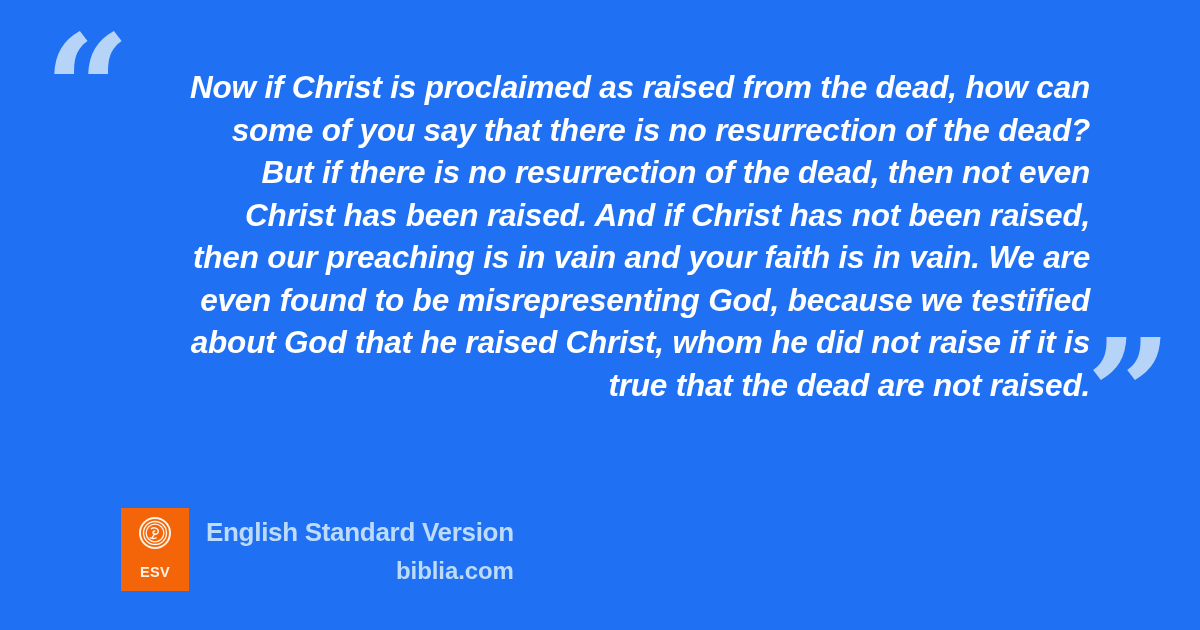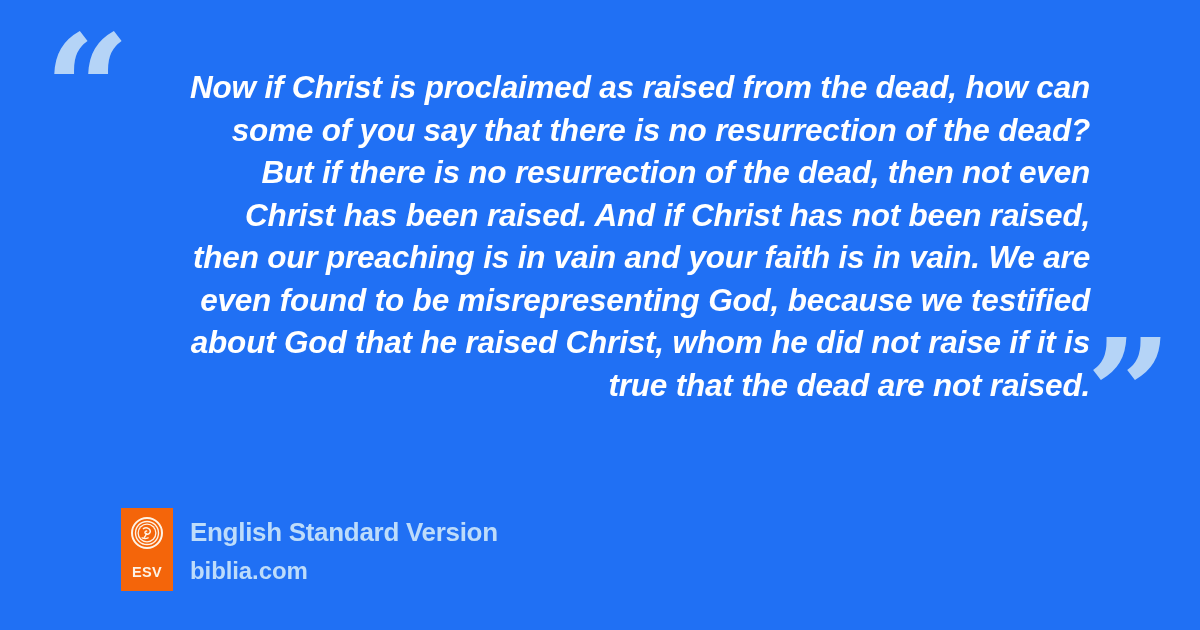--- a/index.html
+++ b/index.html
@@ -69,21 +69,21 @@
     position: absolute;
     left: 121px;
     top: 508px;
     display: flex;
     align-items: flex-start;
     gap: 17px;
   }
 
   .logo-badge {
     position: relative;
-    width: 52px;
+    width: 68px;
     height: 83px;
     background: #f4650a;
     display: flex;
     flex-direction: column;
     align-items: center;
     justify-content: flex-start;
     padding-top: 9px;
     box-sizing: border-box;
     flex: 0 0 auto;
   }
@@ -124,20 +124,21 @@
   }
   .site-name {
     color: #bddcfa;
     font-family: "Liberation Sans", sans-serif;
     font-weight: 700;
     font-size: 24px;
     line-height: 28px;
     letter-spacing: -0.1px;
     margin: 1px 0 0 0;
     white-space: nowrap;
+    text-align: right;
   }
 </style>
 </head>
 <body>
 
 <div class="card">
 
   <span class="quote-mark quote-open">“</span>
 
   <div class="quote-block">

